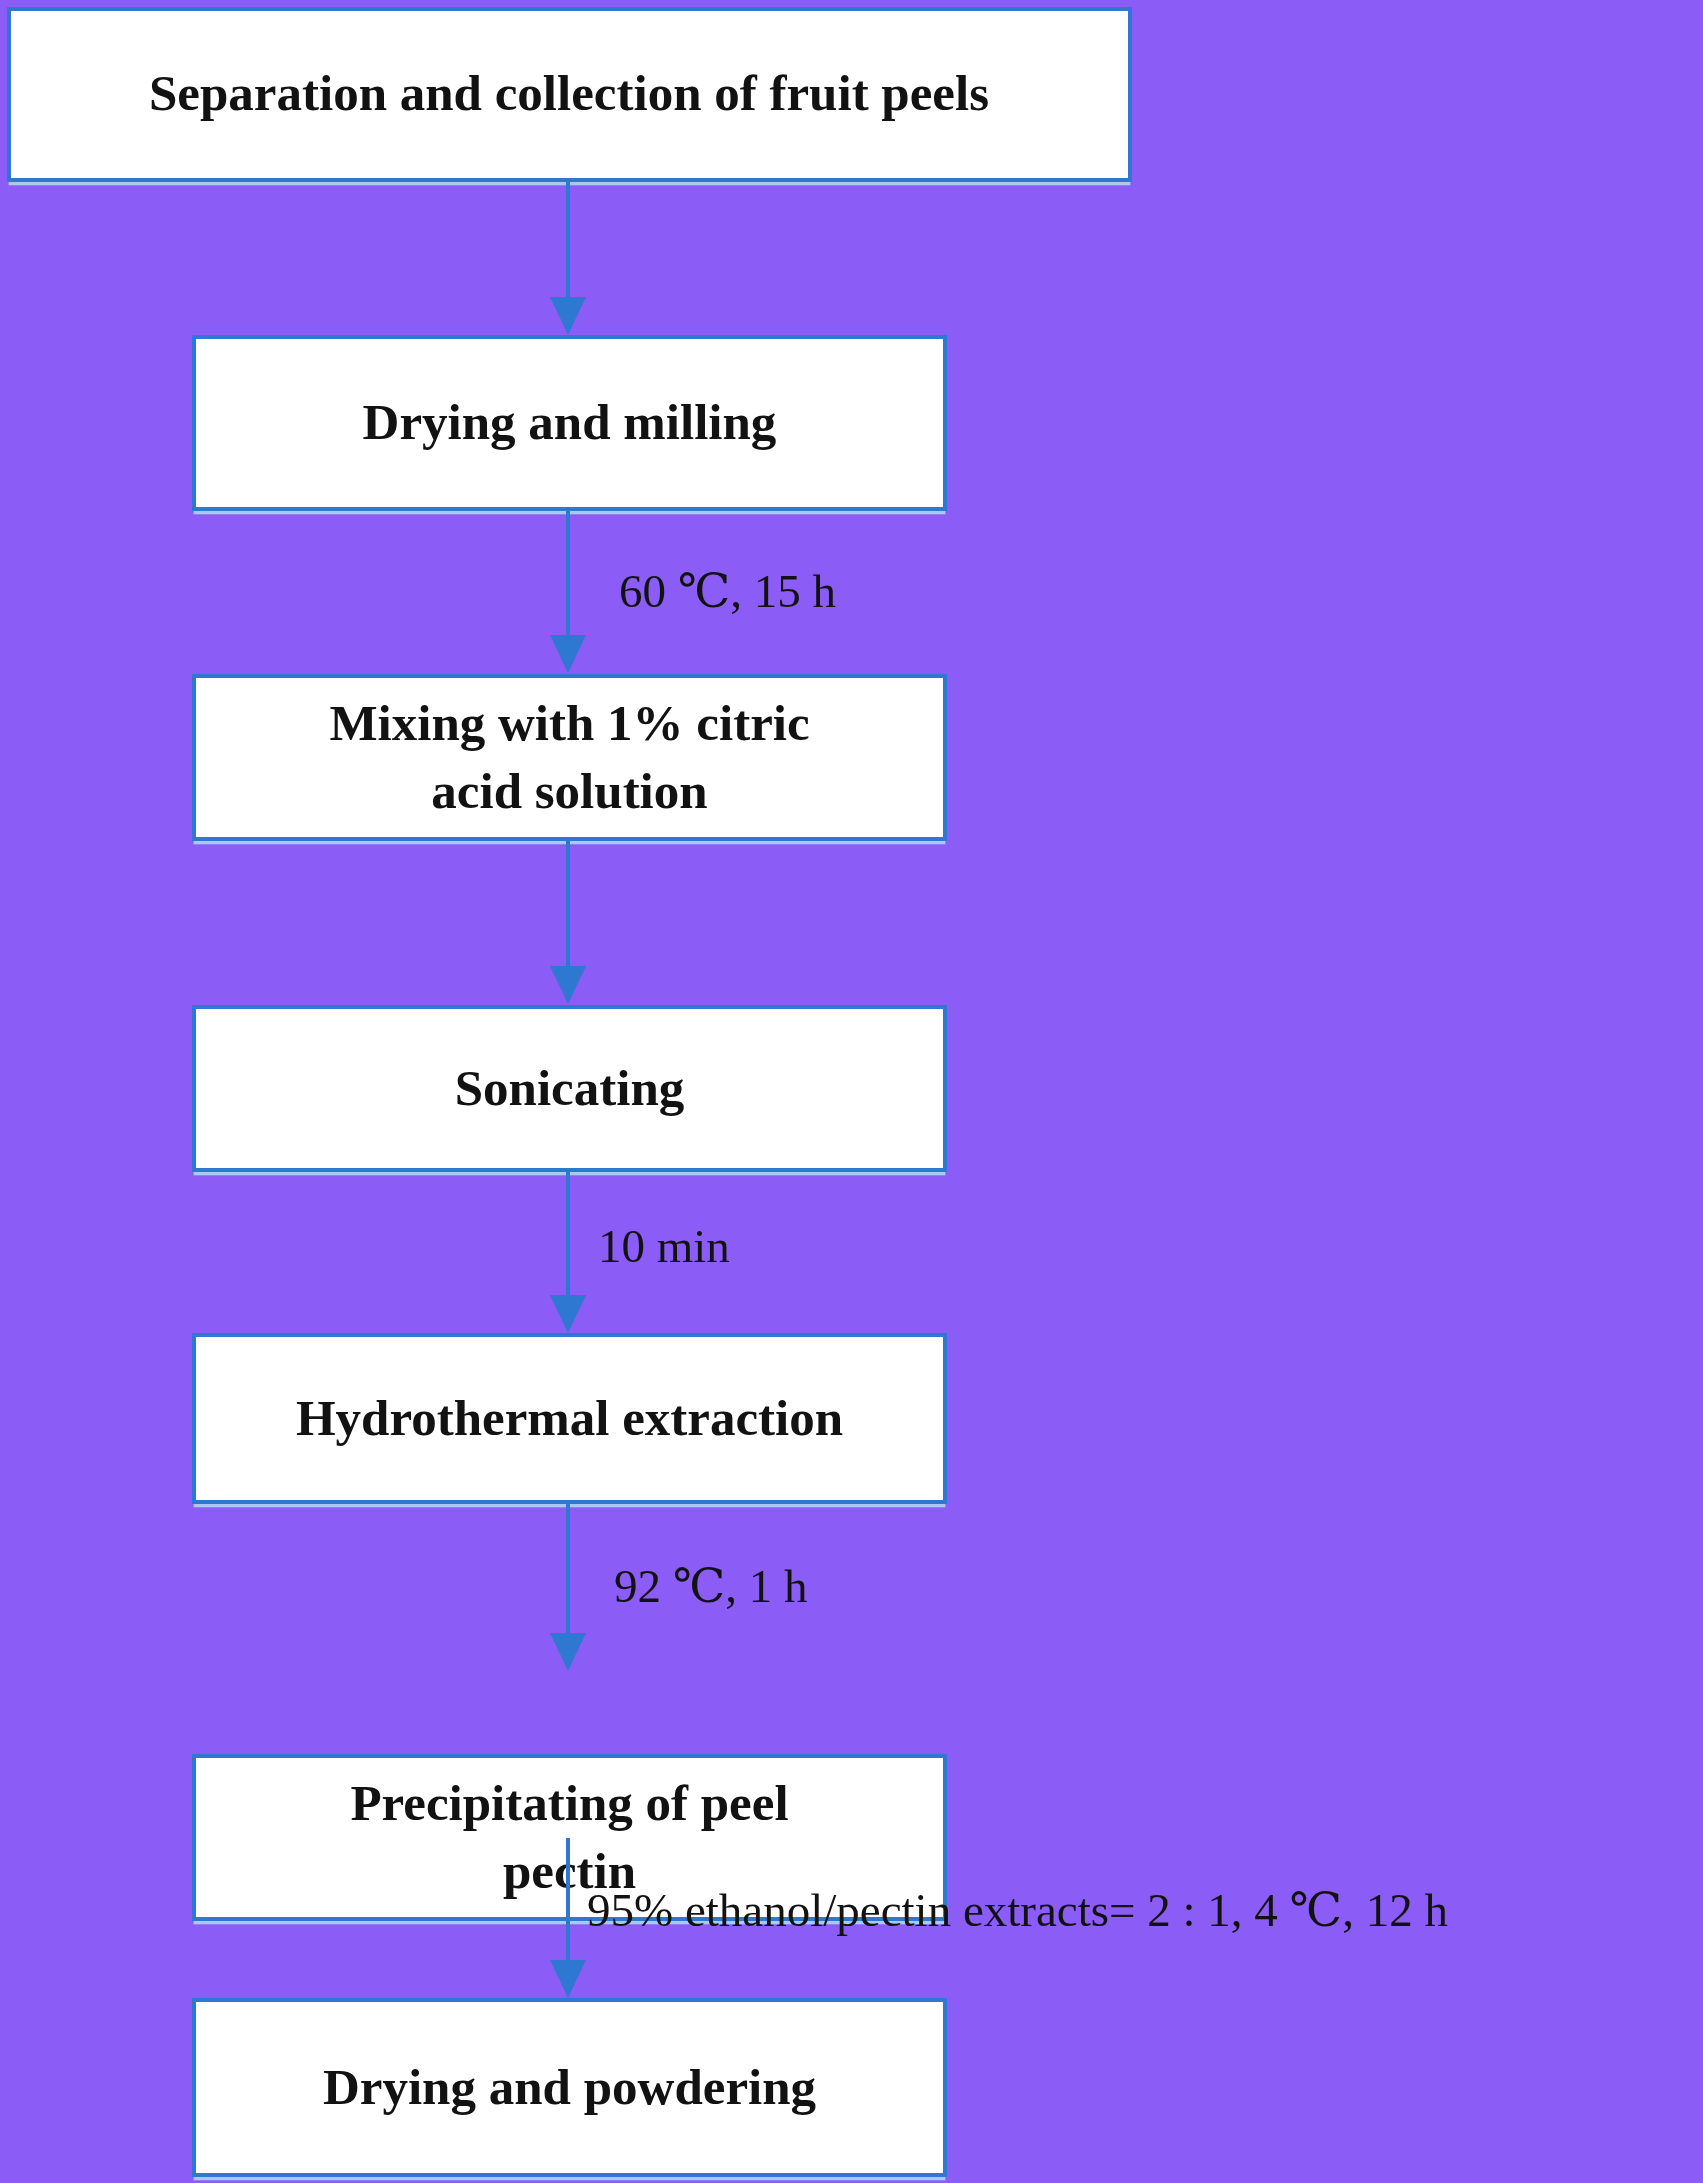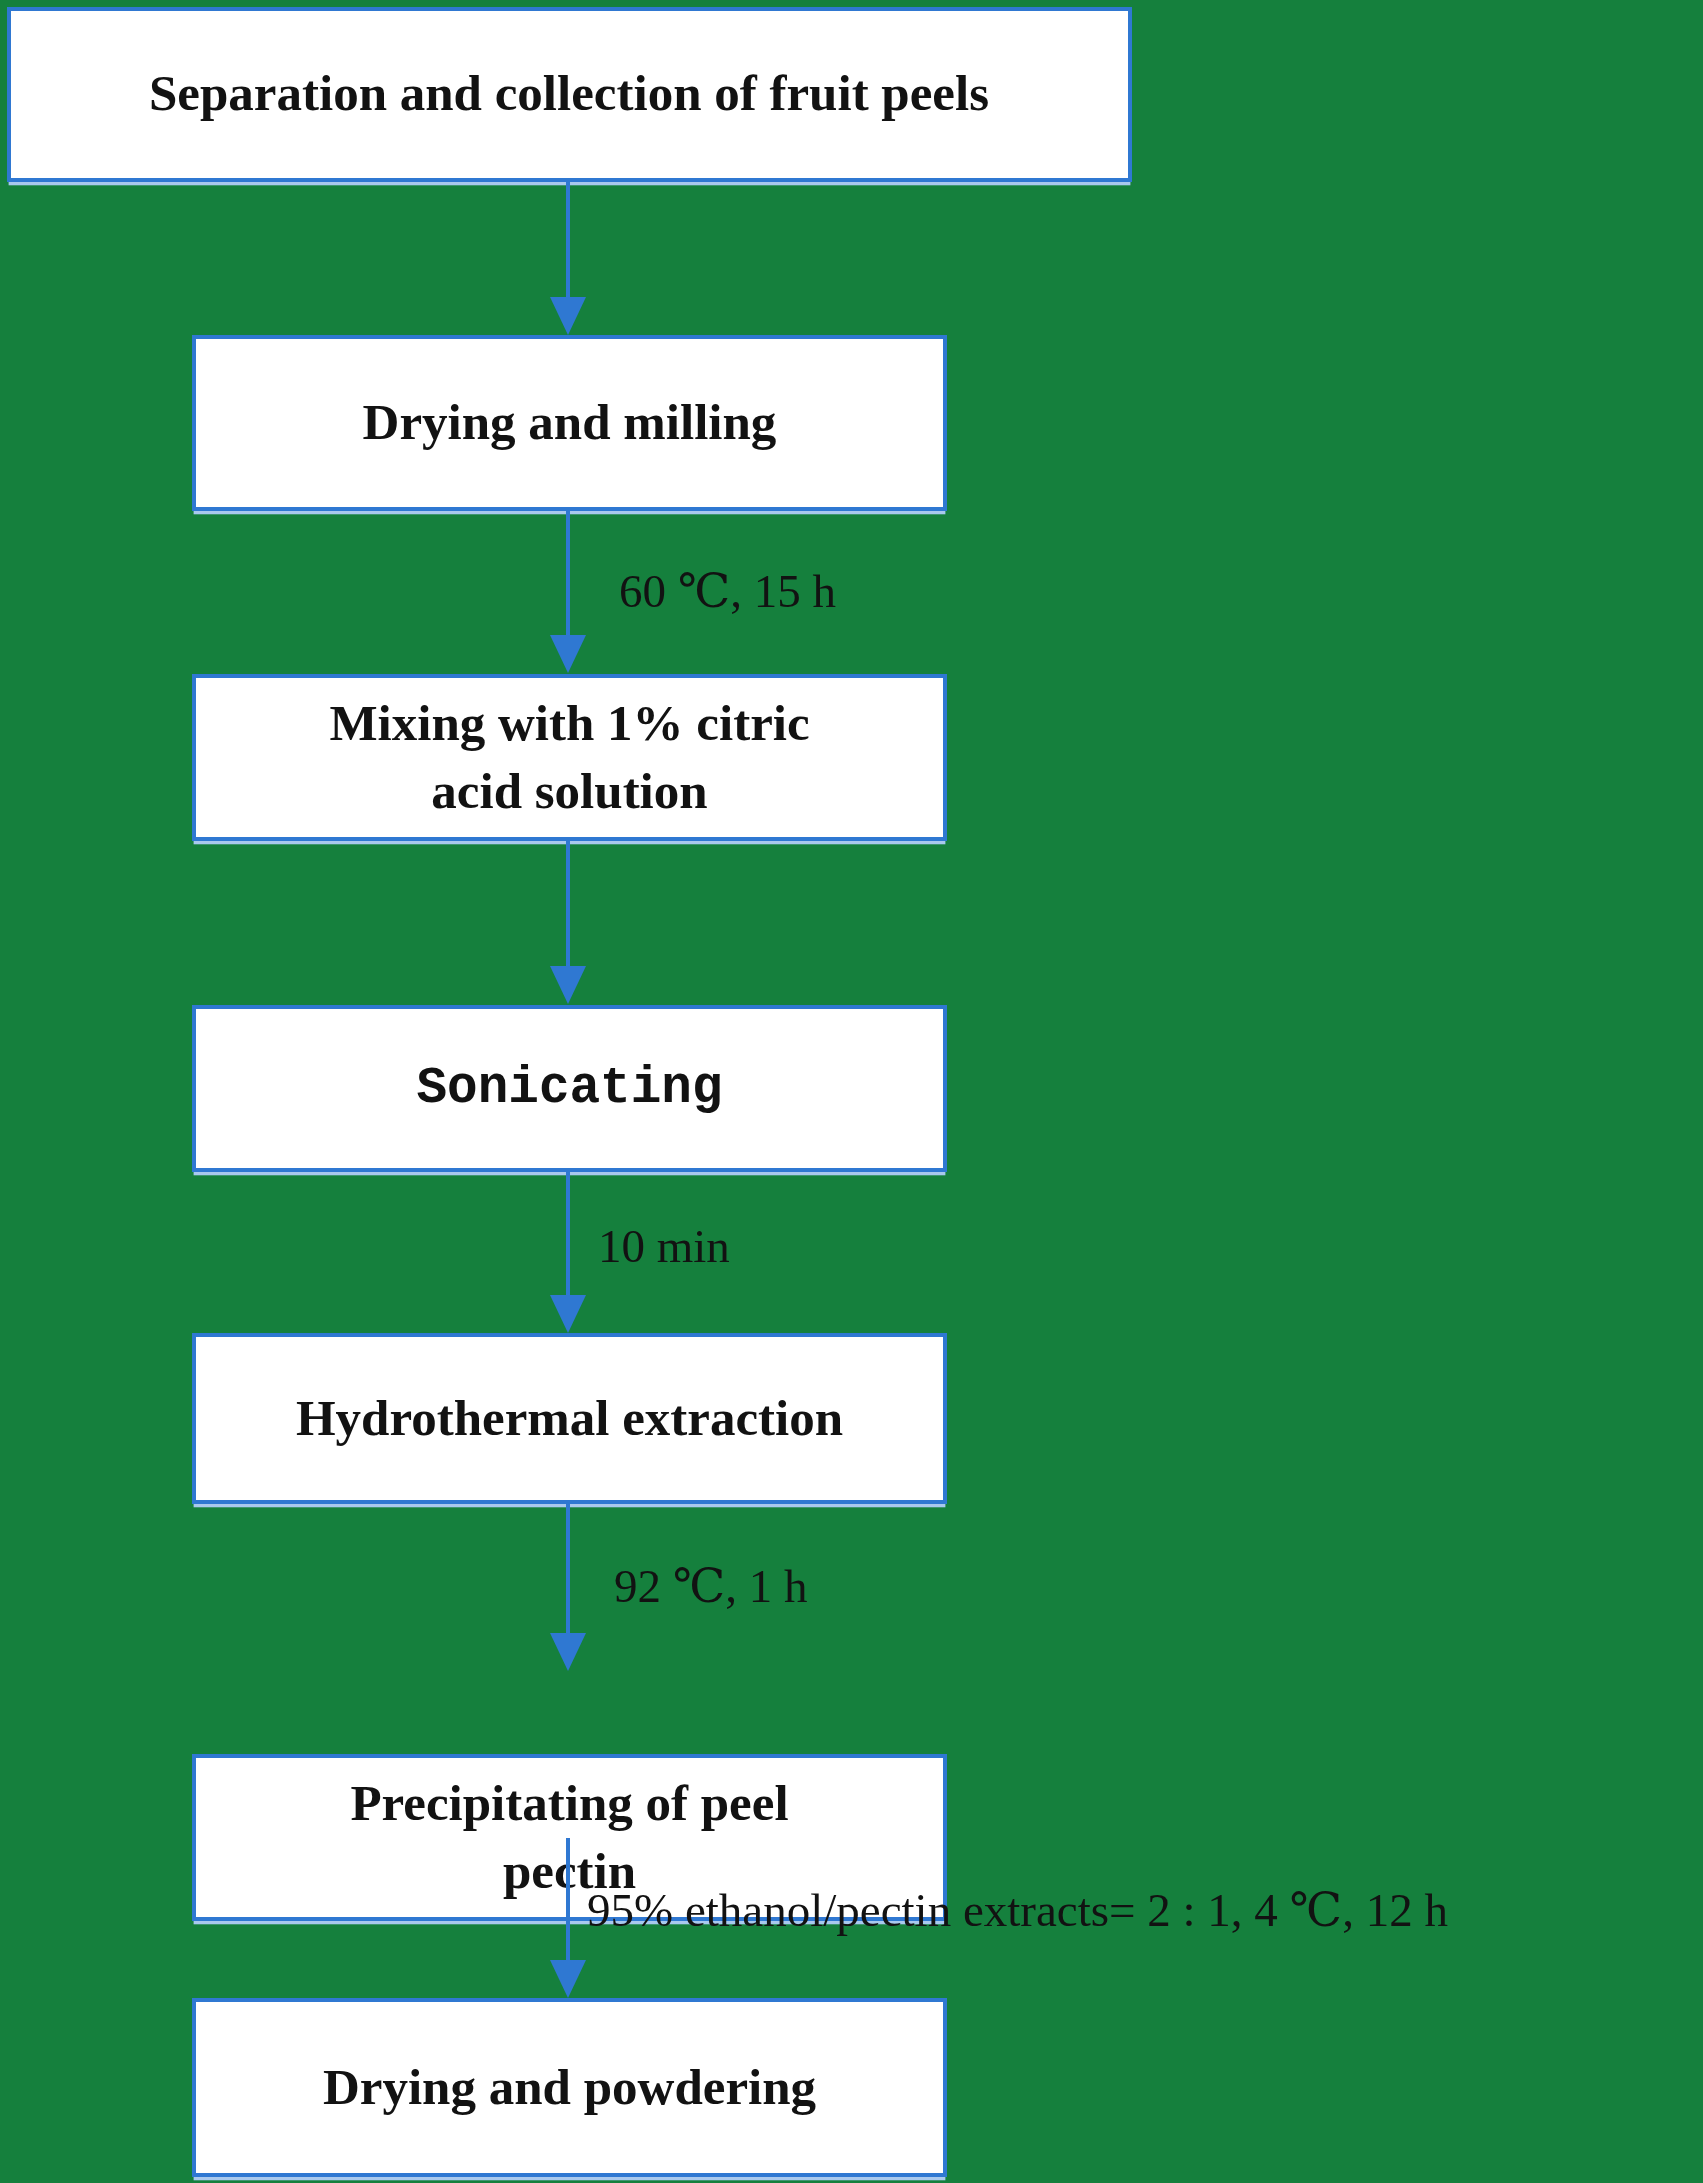--- a/index.html
+++ b/index.html
@@ -6,21 +6,21 @@
     --line:#2F78D2;
     --line-soft:#a9c9ee;
     --text:#121212;
   }
   *{margin:0;padding:0;box-sizing:border-box;}
   html,body{background:#ffffff;}
   .canvas{
     position:relative;
     width:1704px;
     height:2183px;
-    background:#15803d;
+    background:#8b5cf6;
     font-family:"Liberation Serif","DejaVu Serif",serif;
     color:var(--text);
     overflow:hidden;
   }
   .box{
     position:absolute;
     background:#ffffff;
     border:4.1px solid var(--line);
     box-shadow:0 4.9px 0 -1.6px var(--line-soft);
     display:flex;
@@ -80,21 +80,21 @@
 
   <div class="box" style="left:192px;top:335px;width:755px;height:176px;">
     <span class="box-label">Drying and milling</span>
   </div>
 
   <div class="box" style="left:192px;top:674px;width:755px;height:167px;">
     <span class="box-label">Mixing with 1% citric
 acid solution</span>
   </div>
 
-  <div class="box" style="left:192px;top:1005px;width:755px;height:167px;font-family:Liberation Mono, monospace;">
+  <div class="box" style="left:192px;top:1005px;width:755px;height:167px;">
     <span class="box-label">Sonicating</span>
   </div>
 
   <div class="box" style="left:192px;top:1333px;width:755px;height:171px;text-align:right;">
     <span class="box-label">Hydrothermal extraction</span>
   </div>
 
   <div class="box" style="left:192px;top:1754px;width:755px;height:167px;">
     <span class="box-label">Precipitating of peel
 pectin</span>

